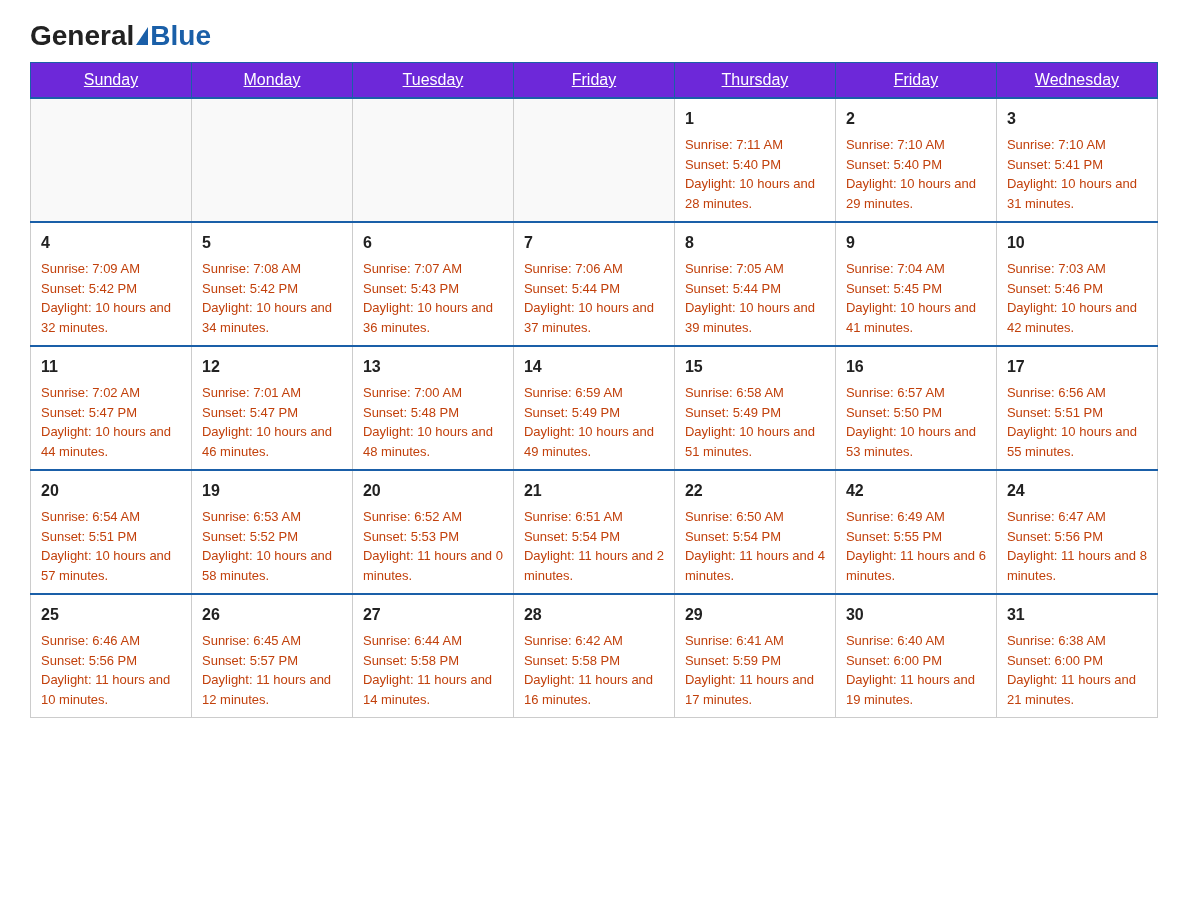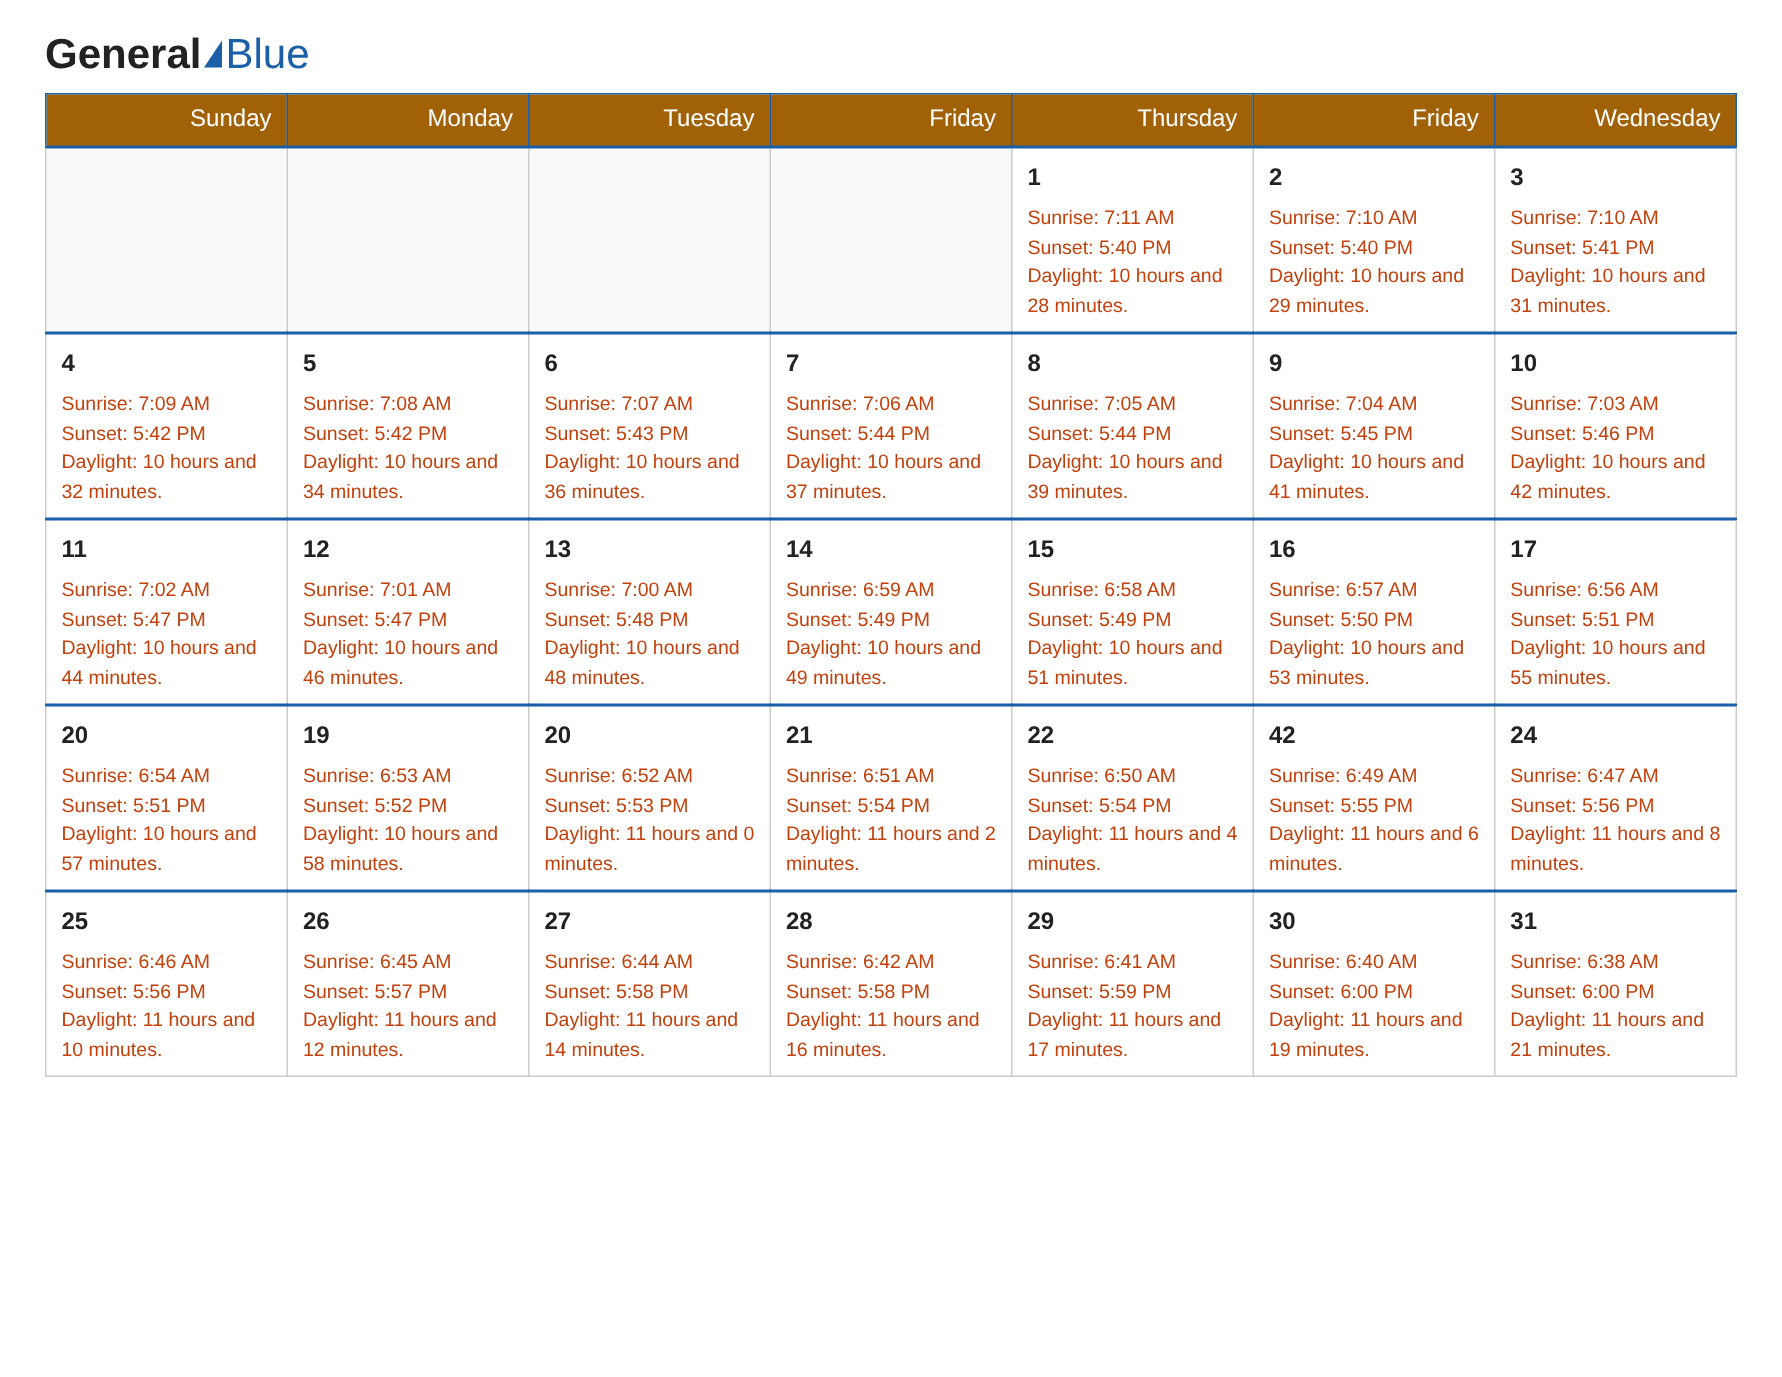--- a/index.html
+++ b/index.html
@@ -34,27 +34,28 @@
       font-size: 22px;
       color: #444;
       margin-top: 4px;
     }
     .calendar {
       width: 100%;
       border-collapse: collapse;
       margin-top: 8px;
     }
     .calendar thead th {
-      background-color: #a16207;
+      background-color: #6d28d9;
       color: #fff;
       font-size: 16px;
       font-weight: normal;
       padding: 8px 10px;
-      text-align: right;
+      text-align: center;
       border: 1px solid #1a5fa8;
+      text-decoration: underline;
     }
     .calendar tbody td {
       vertical-align: top;
       padding: 8px 10px;
       border: 1px solid #ccc;
       font-size: 13px;
       line-height: 1.5;
       width: 14.285%;
       min-height: 100px;
     }
@@ -79,21 +80,21 @@
       display: flex;
       align-items: center;
     }
     .logo-general {
       font-size: 28px;
       font-weight: bold;
       color: #222;
     }
     .logo-blue {
       font-size: 28px;
-      font-weight: normal;
+      font-weight: bold;
       color: #1a5fa8;
       margin-top: 38px;
     }
   </style>
 </head>
 <body>
 
 <div class="header">
   <div class="logo">
     <div class="logo-row">

